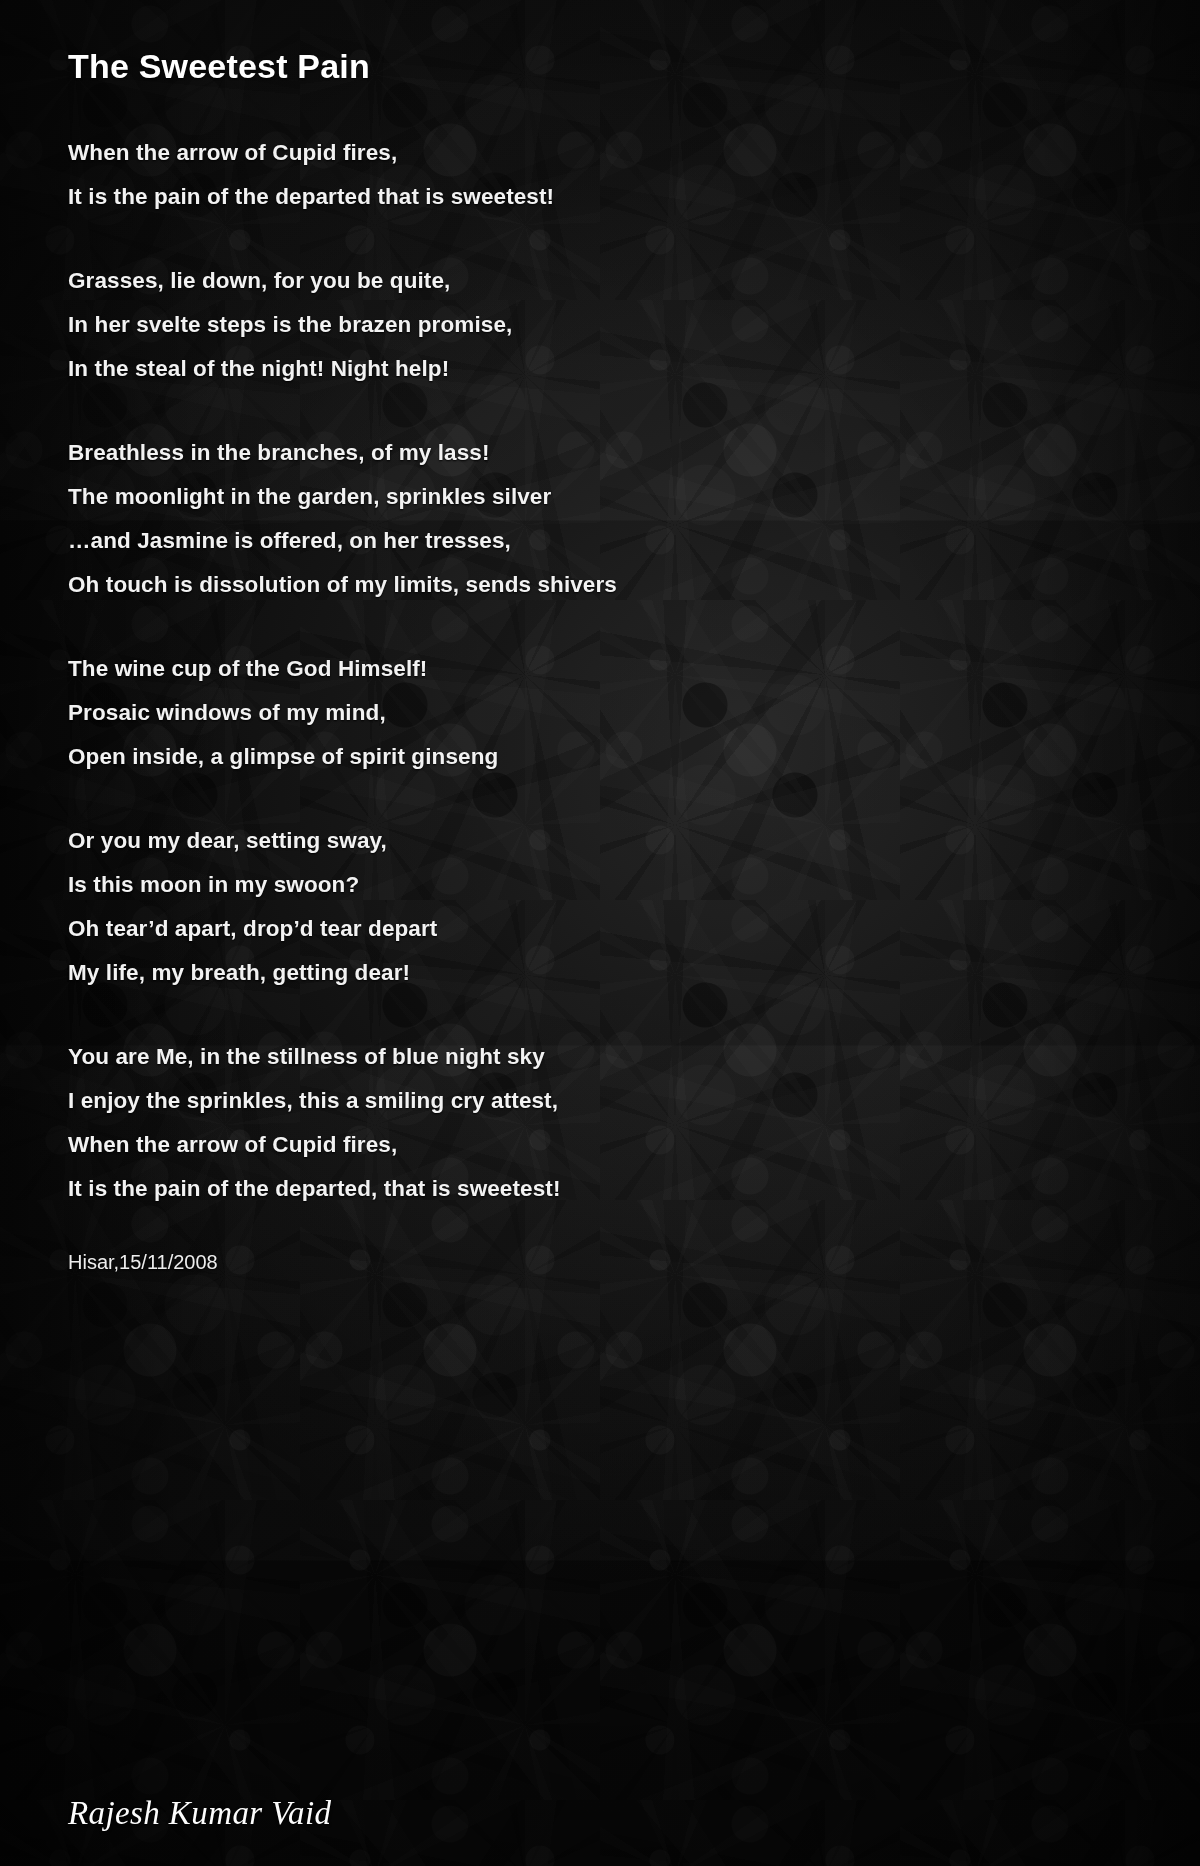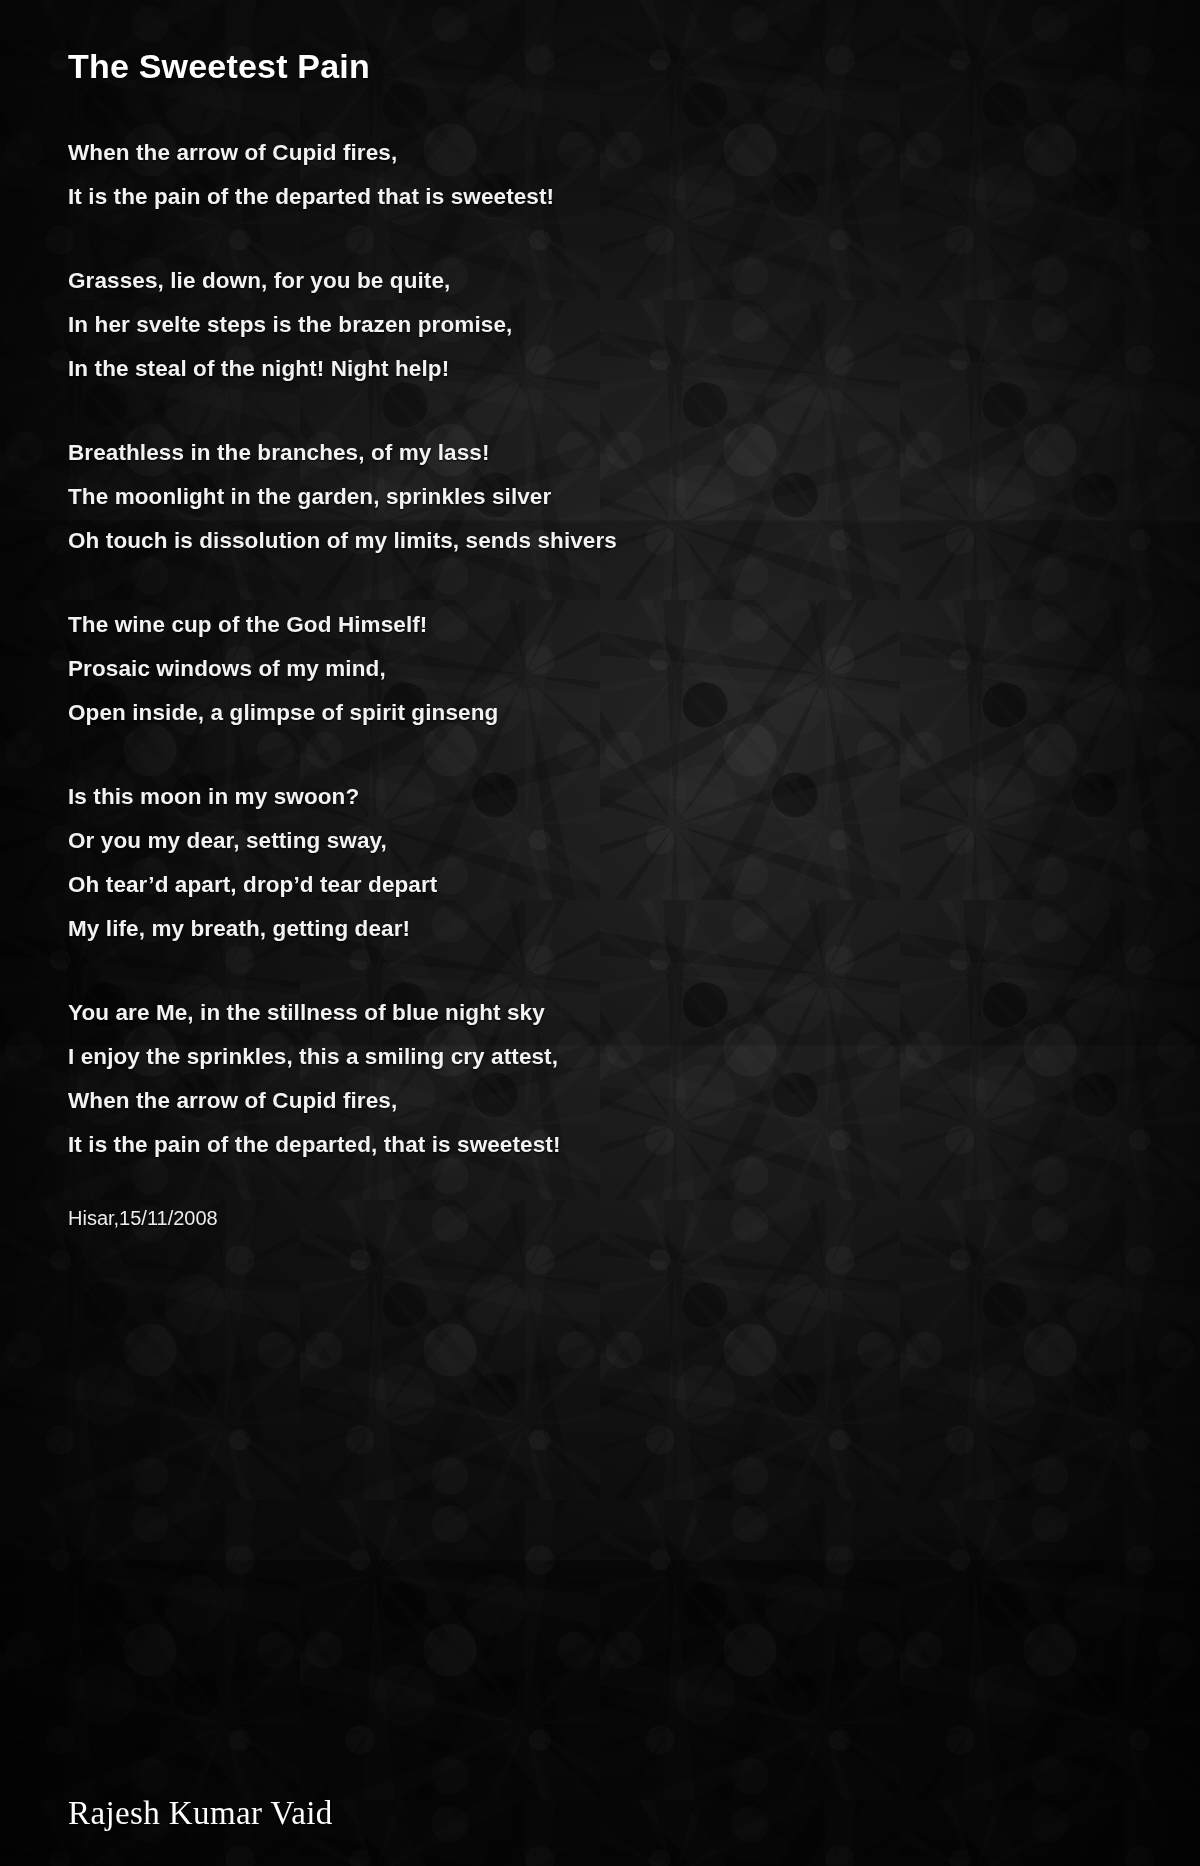--- a/index.html
+++ b/index.html
@@ -126,20 +126,21 @@
     color: #ededed;
     text-shadow: 0 1px 2px rgba(0,0,0,.95);
   }
 
   .author {
     position: absolute;
     left: 68px;
     bottom: 34px;
     z-index: 6;
     font-family: "Liberation Serif", serif;
+    font-style: italic;
     font-size: 33px;
     color: #fdfdfd;
     letter-spacing: .4px;
     text-shadow: 0 1px 3px rgba(0,0,0,.95);
   }
 </style>
 </head>
 <body>
 
 <div id="poem-page">
@@ -163,32 +164,33 @@
 
       <div class="stanza">
         <div class="line">Grasses, lie down, for you be quite,</div>
         <div class="line">In her svelte steps is the brazen promise,</div>
         <div class="line">In the steal of the night! Night help!</div>
       </div>
 
       <div class="stanza">
         <div class="line">Breathless in the branches, of my lass!</div>
         <div class="line">The moonlight in the garden, sprinkles silver</div>
+        <div class="line">…and Jasmine is offered, on her tresses,</div>
         <div class="line">Oh touch is dissolution of my limits, sends shivers</div>
       </div>
 
       <div class="stanza">
         <div class="line">The wine cup of the God Himself!</div>
         <div class="line">Prosaic windows of my mind,</div>
         <div class="line">Open inside, a glimpse of spirit ginseng</div>
       </div>
 
       <div class="stanza">
+        <div class="line">Or you my dear, setting sway,</div>
         <div class="line">Is this moon in my swoon?</div>
-        <div class="line">Or you my dear, setting sway,</div>
         <div class="line">Oh tear’d apart, drop’d tear depart</div>
         <div class="line">My life, my breath, getting dear!</div>
       </div>
 
       <div class="stanza">
         <div class="line">You are Me, in the stillness of blue night sky</div>
         <div class="line">I enjoy the sprinkles, this a smiling cry attest,</div>
         <div class="line">When the arrow of Cupid fires,</div>
         <div class="line">It is the pain of the departed, that is sweetest!</div>
       </div>

